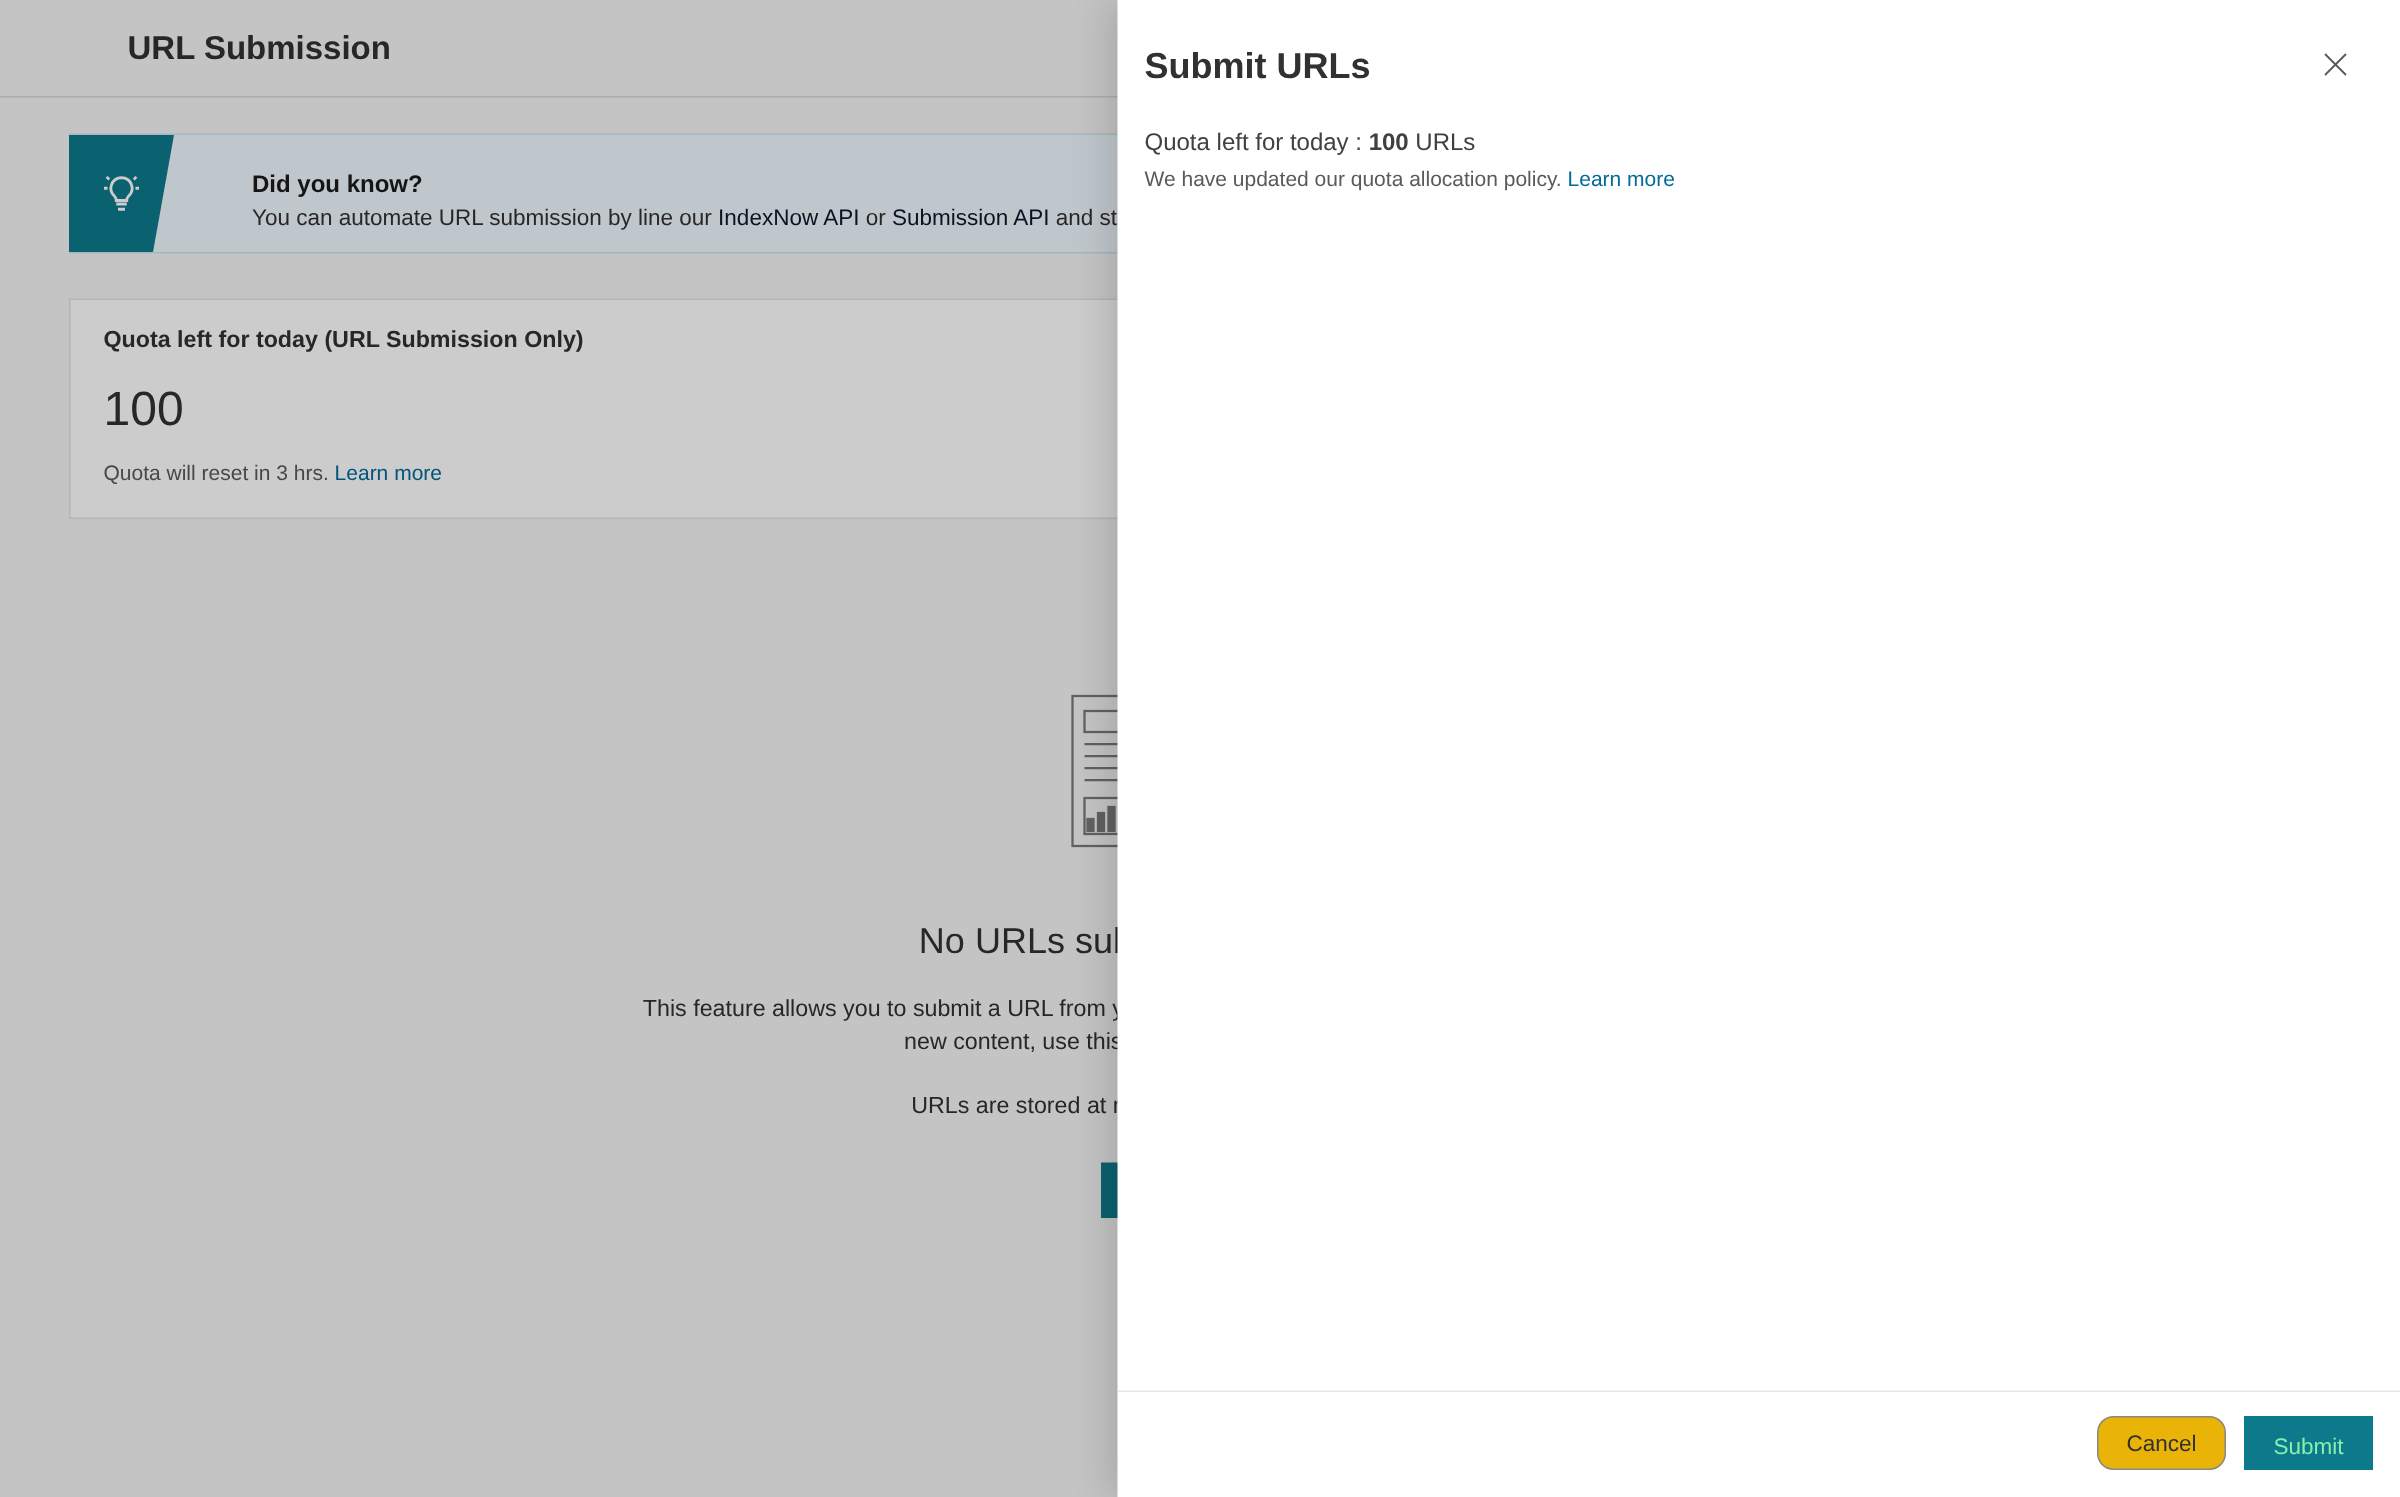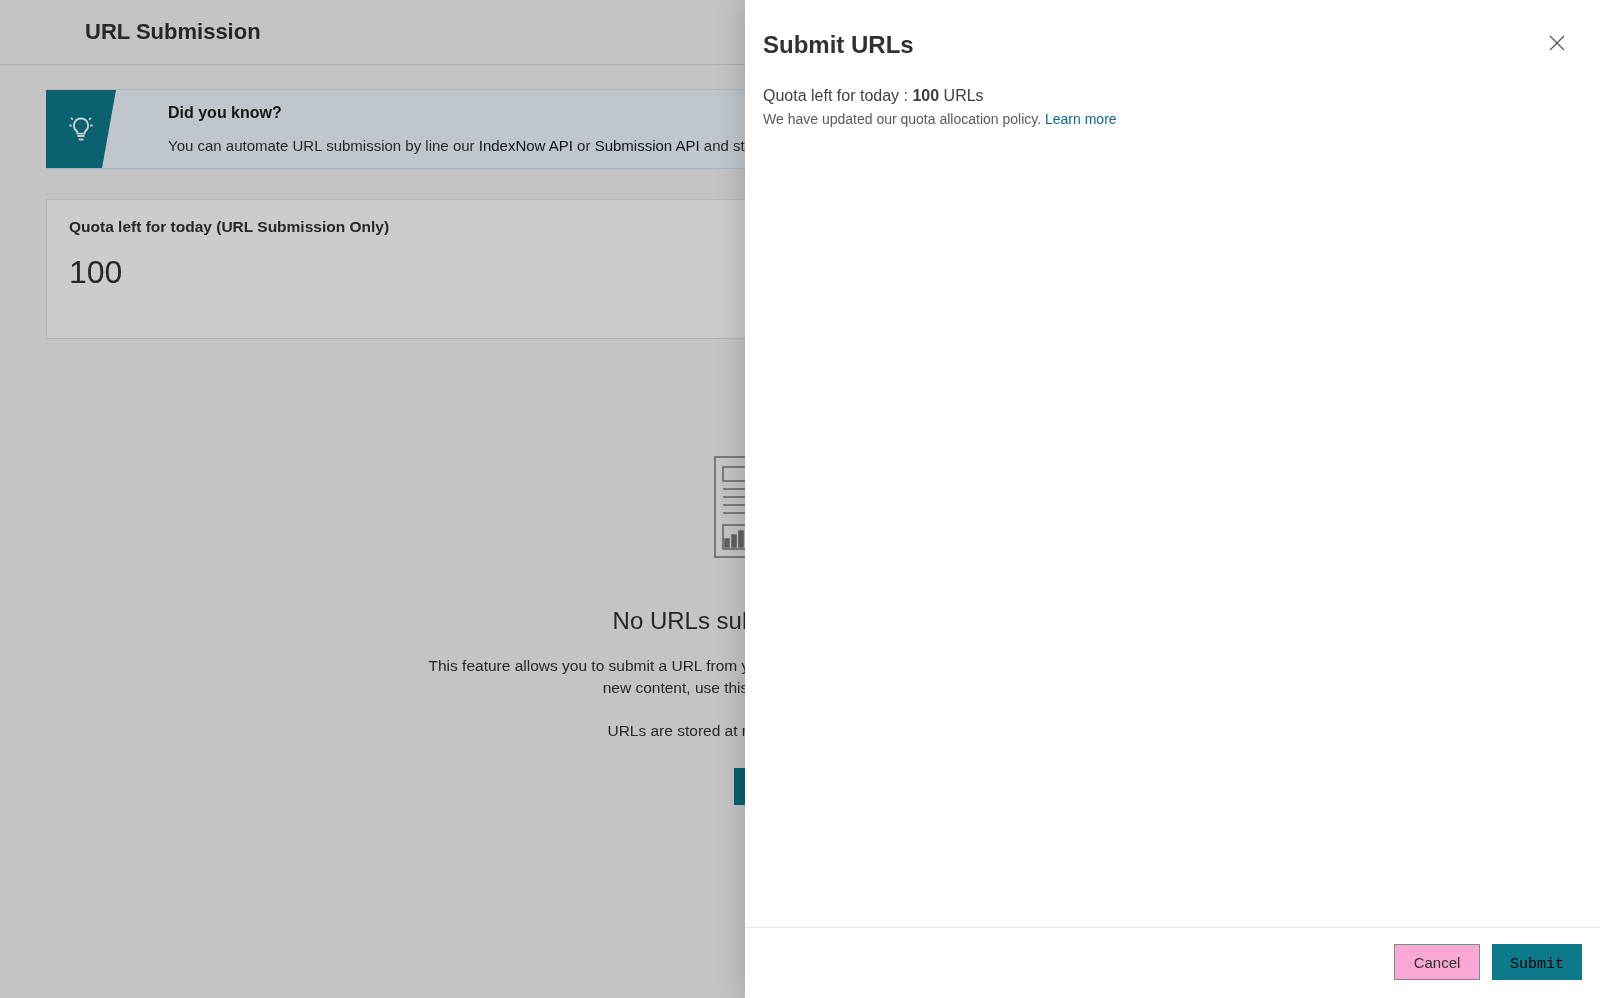--- a/index.html
+++ b/index.html
@@ -47,21 +47,21 @@
       justify-content: center;
       clip-path: polygon(0 0, 100% 0, 80% 100%, 0 100%);
       flex-shrink: 0;
     }
     .info-banner-iconwrap svg { stroke: #fff; fill: none; }
     .info-banner-text {
       padding: 14px 24px 14px 52px;
       margin-left: 0;
       display: flex;
       flex-direction: column;
-      justify-content: space-between;
+      justify-content: flex-end;
     }
     .info-banner-title { font-weight: 600; font-size: 16px; color:#1b1b1b; margin-bottom: 4px; }
     .info-banner-body { font-size: 15px; color:#323130; }
     .info-banner-body a { color: #0f172a; text-decoration: none; }
     .cards-row { display: flex; gap: 0; }
     .card {
       background: #fff;
       border: 1px solid #e1e1e1;
       padding: 18px 22px 22px 22px;
       flex: 1;
@@ -146,30 +146,30 @@
       gap: 12px;
     }
     .btn {
       min-width: 86px;
       height: 36px;
       font-size: 15px;
       cursor: pointer;
       border: 1px solid transparent;
     }
     .btn-cancel {
-      background: #f9a8d4;
+      background: #eab308;
       border-color: #8a8886;
       color: #323130;
+      border-radius: 11px;
     }
     .btn-primary {
       background: #0d7a8c;
-      color: #000000;
+      color: #86efac;
       border: none;
       padding: 12px 18px;
-      font-family: Liberation Mono, monospace;
     }
   </style>
 </head>
 <body>
 
 <div class="page-header">
   <h1 class="page-title">URL Submission</h1>
 </div>
 
 <div class="content-area">
@@ -185,20 +185,23 @@
       <div class="info-banner-body">
         <span>You can automate URL submission by line our </span><a href="#">IndexNow API</a><span> or </span><a href="#">Submission API</a><span> and stay updated.</span>
       </div>
     </div>
   </div>
 
   <div class="cards-row">
     <div class="card">
       <div class="card-title">Quota left for today (URL Submission Only)</div>
       <div class="card-value">100</div>
+      <div class="card-sub">
+        <span>Quota will reset in 3 hrs. </span><a href="#">Learn more</a>
+      </div>
     </div>
     <div class="card">
       <div class="card-title">URLs submitted today</div>
       <div class="card-value">0</div>
     </div>
   </div>
 
   <div class="empty-state">
     <svg class="empty-illustration" viewBox="0 0 190 140" fill="none" stroke="#7a7a7a" stroke-width="1.5">
       <rect x="10" y="18" width="58" height="100"></rect>

